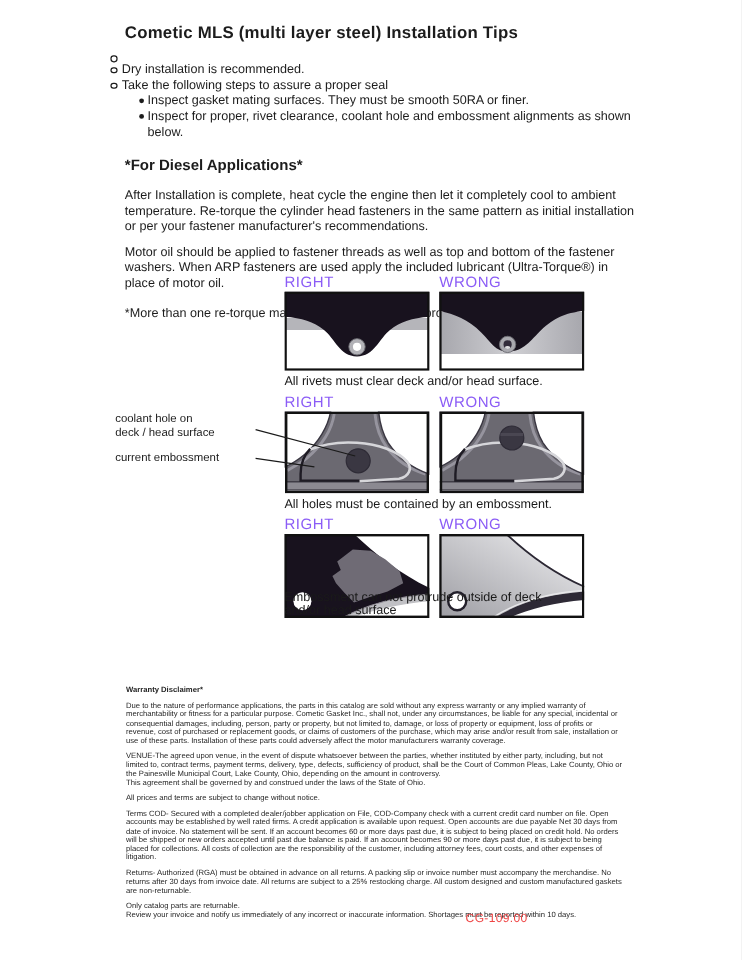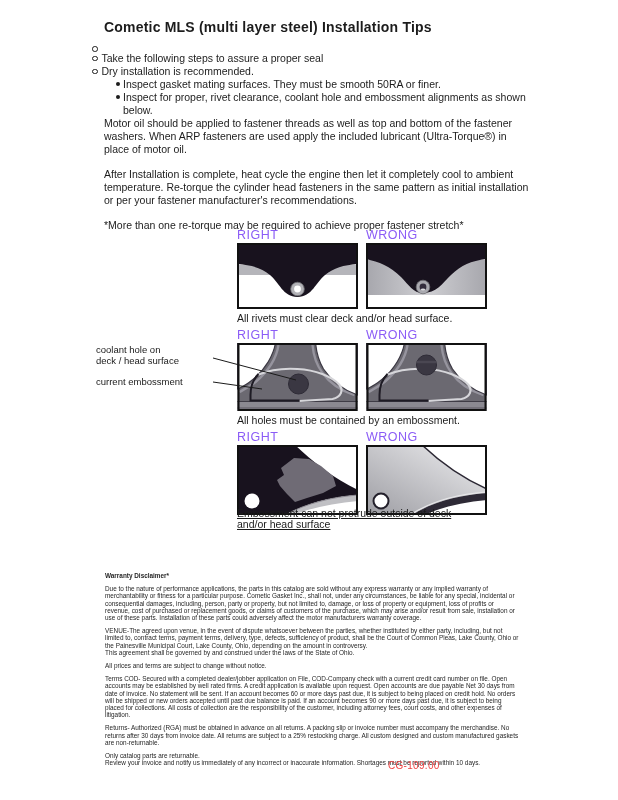--- a/index.html
+++ b/index.html
@@ -62,37 +62,38 @@
 <div class="page">
 
   <div class="content-top">
     <div class="doc-title">Cometic MLS (multi layer steel) Installation Tips</div>
 
     <div class="tip-row">
       <span class="o-bullet"></span>
     </div>
     <div class="tip-row">
       <span class="o-bullet"></span>
-      <span>Take the following steps to assure a proper seal</span>
+      <span>Dry installation is recommended.</span>
     </div>
     <div class="tip-row">
       <span class="o-bullet"></span>
-      <span>Dry installation is recommended.</span>
+      <span>Take the following steps to assure a proper seal</span>
     </div>
     <div class="tip-row sub">
       <span class="f-bullet"></span>
       <span>Inspect gasket mating surfaces.  They must be smooth 50RA or finer.</span>
     </div>
     <div class="tip-row sub">
       <span class="f-bullet"></span>
       <span>Inspect for proper, rivet clearance, coolant hole and embossment alignments as shown below.</span>
     </div>
 
+    <div class="diesel-head">*For Diesel Applications*</div>
+    <p class="body-para" style="margin-top:12px">After Installation is complete, heat cycle the engine then let it completely cool to ambient temperature. Re-torque the cylinder head fasteners in the same pattern as initial installation or per your fastener manufacturer's recommendations.</p>
     <p class="body-para">Motor oil should be applied to fastener threads as well as top and bottom of the fastener washers. When ARP fasteners are used apply the included lubricant (Ultra-Torque®) in place of motor oil.</p>
-    <p class="body-para" style="margin-top:12px">After Installation is complete, heat cycle the engine then let it completely cool to ambient temperature. Re-torque the cylinder head fasteners in the same pattern as initial installation or per your fastener manufacturer's recommendations.</p>
     <p class="body-note">*More than one re-torque may be required to achieve proper fastener stretch*</p>
   </div>
 
   <div class="diag-label" style="left:237px;top:229px;">RIGHT</div>
   <div class="diag-label" style="left:366px;top:229px;">WRONG</div>
 
   <div class="diag-box" style="left:237px;top:243px;">
     <svg width="121" height="66" viewBox="0 0 121 66">
       <rect x="0" y="0" width="121" height="66" fill="#ffffff"></rect>
       <rect x="1" y="22" width="119" height="10" fill="#b5b5ba"></rect>
@@ -198,21 +199,21 @@
       <rect x="0" y="0" width="121" height="70" fill="#ffffff"></rect>
       <path d="M0,0 H56 C74,17 96,33 121,44 L121,48 C94,50 68,56 46,70 L0,70 Z" fill="url(#g-band3)"></path>
       <path d="M56,0 C74,17 96,33 121,44" fill="none" stroke="#2c2834" stroke-width="1.5"></path>
       <path d="M46,70 C68,56 94,50 121,48 L121,55 C97,57 76,62 58,70 Z" fill="#2e2a36"></path>
       <path d="M44,70 C67,55 93,49 120,47" fill="none" stroke="#e8e8ea" stroke-width="1.2"></path>
       <circle cx="15" cy="56" r="7.5" fill="#ffffff" stroke="#23202b" stroke-width="2"></circle>
       <rect x="1" y="1" width="119" height="68" fill="none" stroke="#111111" stroke-width="2"></rect>
     </svg>
   </div>
 
-  <div class="diag-caption" style="left:237px;top:508px;line-height:11px;text-decoration:underline;">
+  <div class="diag-caption" style="left:237px;top:493px;line-height:11px;">
     <div>Embossment can not protrude outside of deck</div>
     <div>and/or head surface</div>
   </div>
 
   <svg class="overlay" width="618" height="800">
     <line x1="213" y1="358" x2="296" y2="380" stroke="#1a1a1a" stroke-width="1"></line>
     <line x1="213" y1="382" x2="262" y2="389" stroke="#1a1a1a" stroke-width="1"></line>
   </svg>
 
   <div class="legal">

